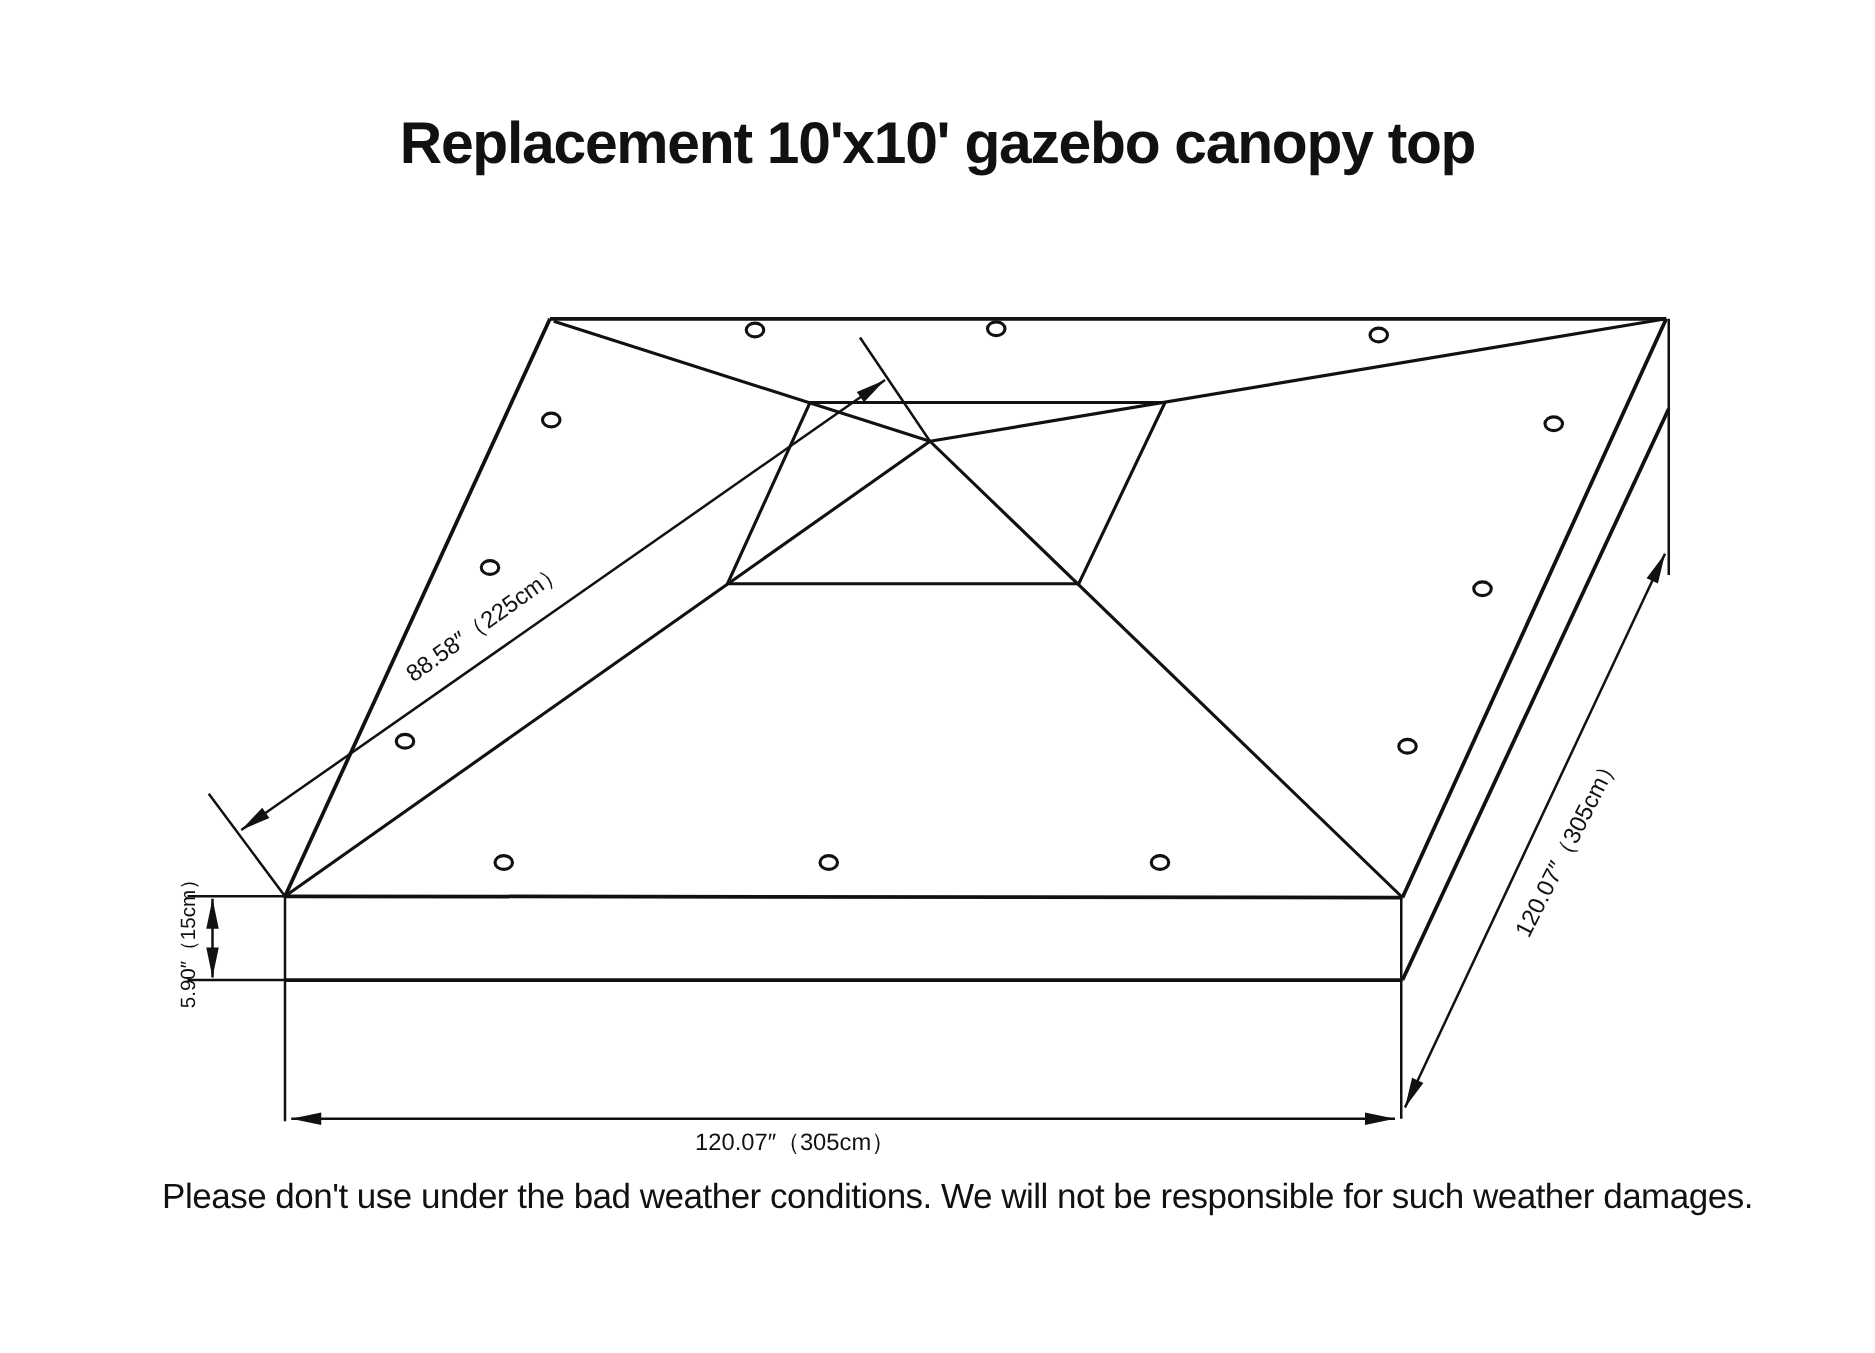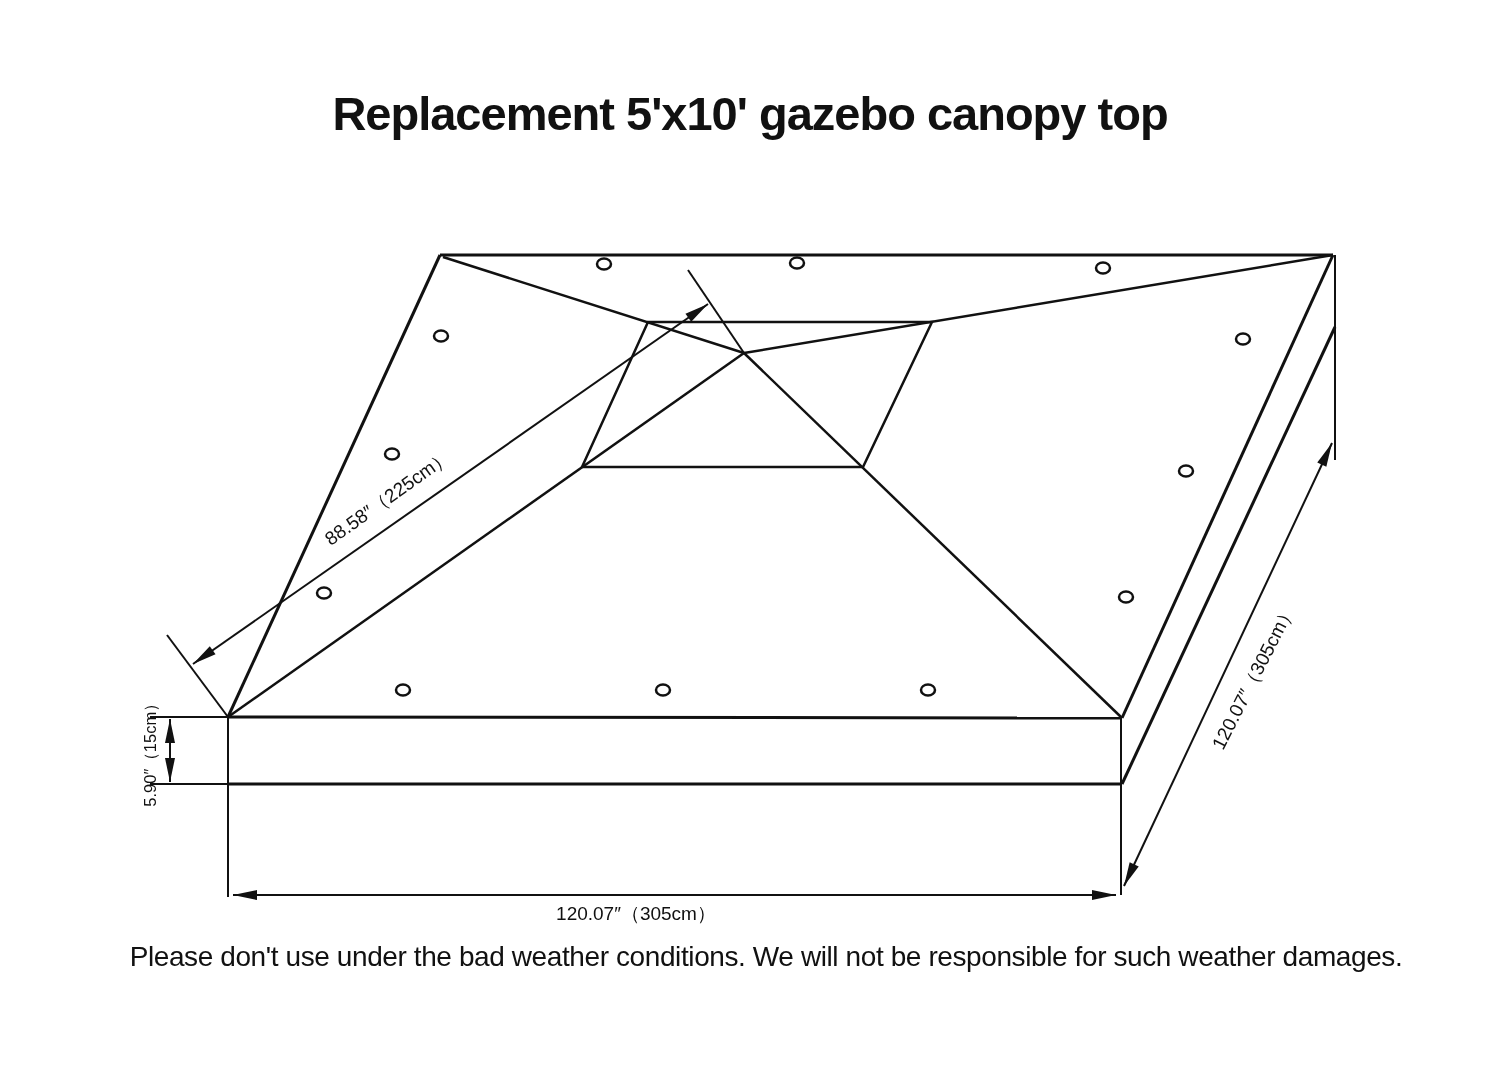--- a/index.html
+++ b/index.html
@@ -22,21 +22,21 @@
   }
   .dimlabel.rot35 {transform:translate(-50%,-50%) rotate(-35.5deg);}
   .dimlabel.rot63 {transform:translate(-50%,-50%) rotate(-63deg);}
   .dimlabel.rot90 {transform:translate(-50%,-50%) rotate(-90deg);font-size:16.5px;}
 </style>
 </head>
 <body>
 
 <div class="stage">
 
-  <div class="title">Replacement 5'x10' gazebo canopy top</div>
+  <div class="title">Replacement 10'x10' gazebo canopy top</div>
 
   <svg class="drawing" width="1500" height="1082" viewBox="0 0 1500 1082">
     <defs>
       <marker id="arr" viewBox="0 0 26 14" refX="25" refY="7" markerWidth="26" markerHeight="14" orient="auto-start-reverse" markerUnits="userSpaceOnUse">
         <path d="M25,7 L1,2 L1,12 Z" fill="#111"></path>
       </marker>
     </defs>
 
     <g stroke="#111" stroke-width="3" fill="none">
       <line x1="440" y1="255" x2="1333" y2="255"></line>

